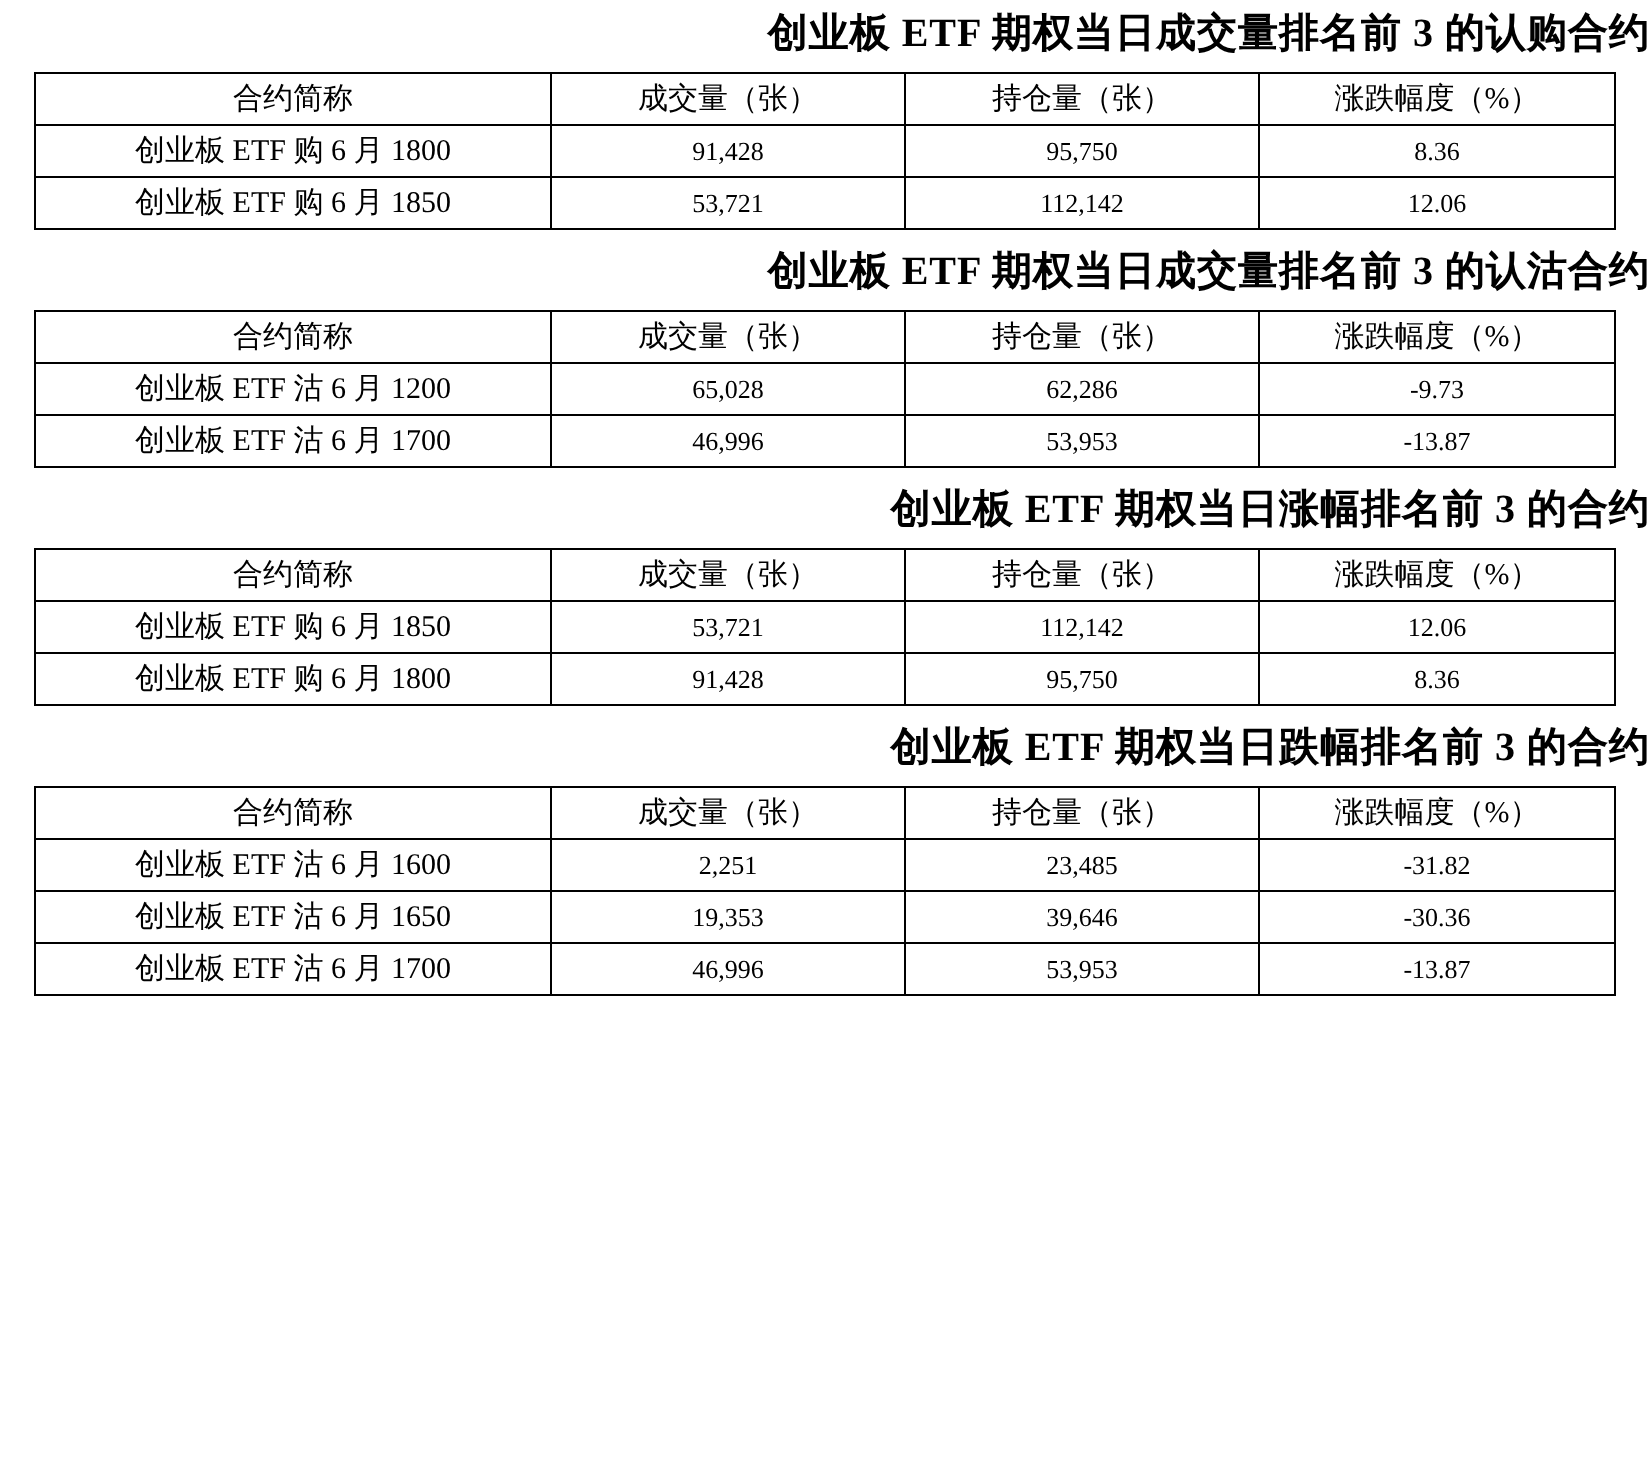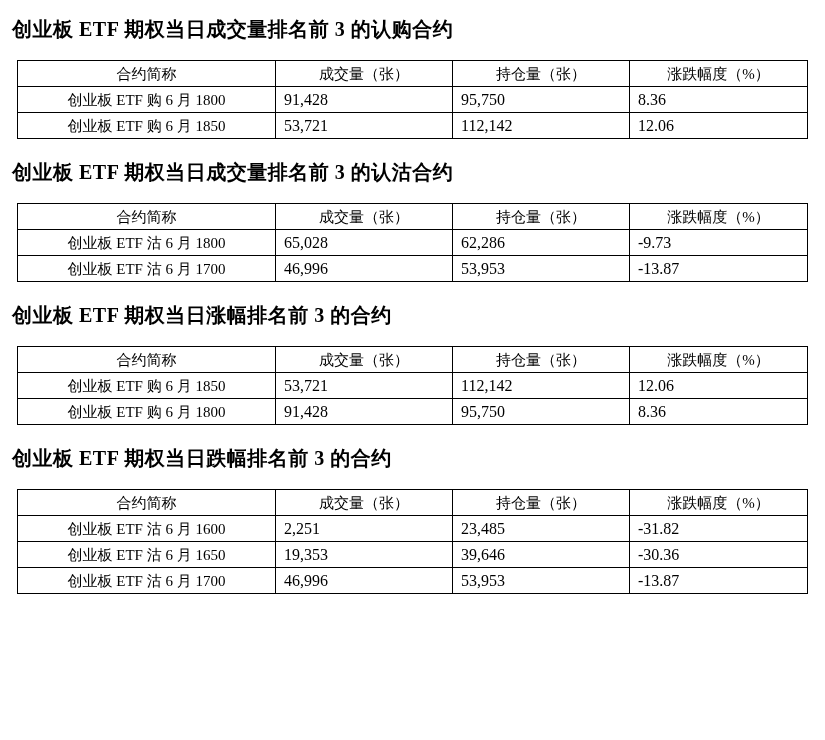--- a/index.html
+++ b/index.html
@@ -18,26 +18,26 @@
     width: 825px;
     height: 740px;
     position: relative;
     box-sizing: border-box;
     padding: 0;
   }
   .section {
     width: 100%;
   }
   .section-title {
-    text-align: left;
+    text-align: right;
     font-weight: bold;
     font-size: 20px;
     font-family: "Liberation Serif", "DejaVu Serif", serif;
     letter-spacing: 0.5px;
-    margin: 12px;
+    margin: 0;
     padding: 6px 0 7px 0;
     line-height: 1.15;
   }
   table.opt-table {
     border-collapse: collapse;
     table-layout: fixed;
     margin: 0 auto;
     width: 790px;
     font-size: 15px;
   }
@@ -54,22 +54,22 @@
   table.opt-table th {
     text-align: center;
     font-weight: normal;
     font-size: 15px;
   }
   table.opt-table td.name {
     text-align: center;
     font-size: 15px;
   }
   table.opt-table td.num {
-    text-align: left;
-    font-size: 16px;
+    text-align: center;
+    font-size: 13px;
   }
   col.c-name { width: 258px; }
   col.c-vol  { width: 177px; }
   col.c-oi   { width: 177px; }
   col.c-chg  { width: 178px; }
   .spacer-sm { height: 4px; }
 </style>
 </head>
 <body>
 
@@ -123,21 +123,21 @@
       <thead>
         <tr>
           <th>合约简称</th>
           <th>成交量（张）</th>
           <th>持仓量（张）</th>
           <th>涨跌幅度（%）</th>
         </tr>
       </thead>
       <tbody>
         <tr>
-          <td class="name">创业板 ETF 沽 6 月 1800</td>
+          <td class="name">创业板 ETF 沽 6 月 1200</td>
           <td class="num">65,028</td>
           <td class="num">62,286</td>
           <td class="num">-9.73</td>
         </tr>
         <tr>
           <td class="name">创业板 ETF 沽 6 月 1700</td>
           <td class="num">46,996</td>
           <td class="num">53,953</td>
           <td class="num">-13.87</td>
         </tr>

